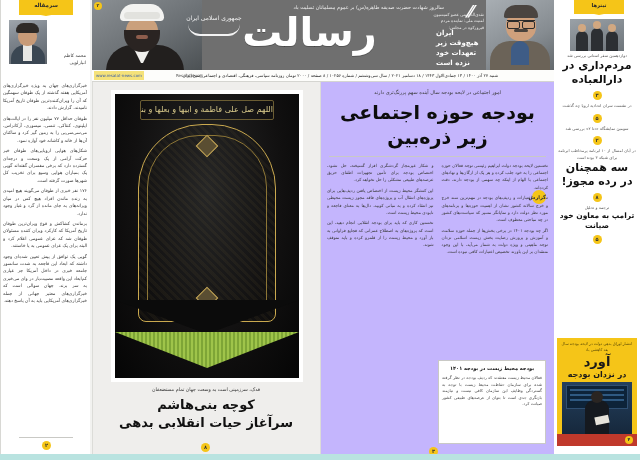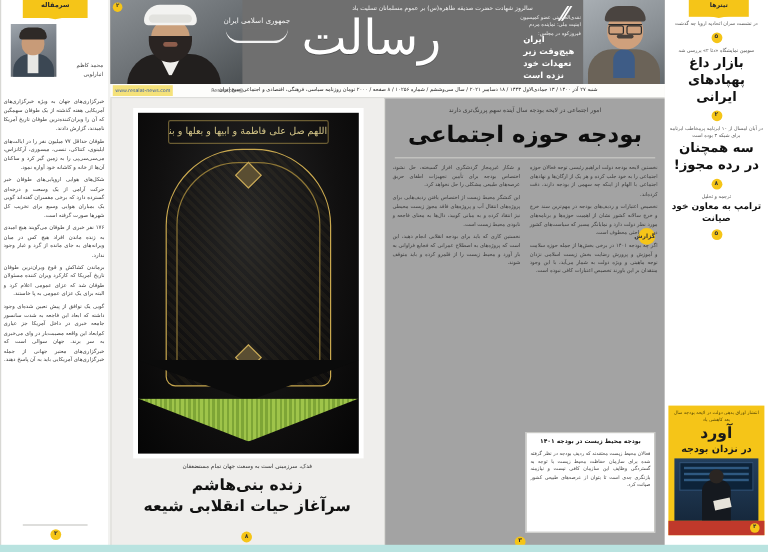--- a/index.html
+++ b/index.html
@@ -77,21 +77,21 @@
     position:absolute;right:110px;top:3px;width:190px;
     font-size:5px;color:#f0f0f0;text-align:right;line-height:8px;
   }
   .mast-slashes{
     position:absolute;right:82px;top:2px;
     color:#ffffff;font-size:15px;font-weight:bold;letter-spacing:-3px;
     transform:skewX(-18deg);
   }
   .mast-title{
     position:absolute;right:152px;top:6px;width:185px;height:55px;
-    color:#ffffff;font-size:40px;font-weight:normal;text-align:center;line-height:52px;
+    color:#ffffff;font-size:40px;font-weight:bold;text-align:center;line-height:52px;
     text-shadow:0 1px 0 rgba(0,0,0,.25);
   }
   .mast-seal{
     position:absolute;right:312px;top:14px;width:56px;height:40px;
     color:#ffffff;font-size:6px;line-height:8px;text-align:center;opacity:.92;
   }
   .mast-seal .sw{
     display:block;width:52px;height:10px;margin:2px auto 0;
     border-bottom:2px solid #fff;border-radius:0 0 40px 40px;
   }
@@ -258,21 +258,21 @@
     letter-spacing:-0.3px;
   }
   .center-pagenum{
     position:absolute;left:108px;bottom:8px;width:9px;height:9px;border-radius:50%;
     background:#f5c518;color:#333;font-size:5px;line-height:9px;text-align:center;font-weight:bold;
   }
 
   
   .main-story{
     position:absolute;left:320px;top:82px;width:234px;height:378px;
-    background:#a3a3a3;box-sizing:border-box;padding:4px 6px;
+    background:#c4b5fd;box-sizing:border-box;padding:4px 6px;
     border-left:1px solid #dcdcd8;
   }
   .ms-kicker{
     font-size:5px;color:#3a3a3a;text-align:center;line-height:9px;margin-top:2px;
   }
   .ms-head{
     font-size:19px;font-weight:bold;color:#0d0d0d;text-align:center;
     line-height:25px;margin-top:3px;letter-spacing:-0.5px;
   }
   .ms-rule{height:1px;background:#c9c9c5;margin:6px 2px 5px;}
@@ -453,30 +453,31 @@
         </div>
         <div class="rosette r-top"></div>
         <div class="rosette r-bot"></div>
         <div class="tip"></div>
         <div class="fringe"></div>
       </div>
     </div>
 
     <div class="poster-cap">فدک، سرزمینی است به وسعت جهان تمام مستضعفان</div>
     <div class="poster-head">
-      <span>زنده بنی‌هاشم</span><br>
-      <span>سرآغاز حیات انقلابی شیعه</span>
+      <span>کوچه بنی‌هاشم</span><br>
+      <span>سرآغاز حیات انقلابی بدهی</span>
     </div>
     <div class="center-pagenum">۸</div>
   </div>
 
   <div class="main-story">
     <div class="ms-kicker">امور اجتماعی در لایحه بودجه سال آینده سهم پررنگ‌تری دارند</div>
     <div class="ms-head">
       <span>بودجه حوزه اجتماعی</span><br>
+      <span>زیر ذره‌بین</span>
     </div>
     <div class="ms-rule"></div>
 
     <div class="ms-stamp">گزارش</div>
 
     <div class="ms-cols">
       <div class="ms-col">
         <p>نخستین لایحه بودجه دولت ابراهیم رئیسی توجه فعالان حوزه اجتماعی را به خود جلب کرده و هر یک از ارگان‌ها و نهادهای اجتماعی با الهام از اینکه چه سهمی از بودجه دارند، دقت کرده‌اند.</p>
         <p>تخصیص اعتبارات و ردیف‌های بودجه در مهم‌ترین سند خرج و خرج سالانه کشور نشان از اهمیت حوزه‌ها و برنامه‌های مورد نظر دولت دارد و نمایانگر مسیر که سیاست‌های کشور در چه مباحثی معطوف است.</p>
         <p>اگر چه بودجه ۱۴۰۱ در برخی بخش‌ها از جمله حوزه سلامت و آموزش و پرورش رضایت بخش زیست اسلامی نزدان توجه ماهیتی و ویژه دولت به شمار می‌آید، با این وجود منتقدان بر این باورند تخصیص اعتبارات کافی نبوده است.</p>
@@ -494,29 +495,41 @@
     </div>
 
     <div class="ms-pagenum">۳</div>
   </div>
 
   <div class="sidebar">
     <div class="titrha-tab">تیترها</div>
 
     <div style="height:17px"></div>
 
+    <div class="sb-item">
+      <div class="sb-photo">
+        <div class="g1"></div>
+        <div class="g2"></div>
+        <div class="g3"></div>
+        <div class="h1"></div>
+        <div class="h2"></div>
+        <div class="h3"></div>
+      </div>
+      <div class="sb-cap">دوازدهمین سفر استانی بررسی شد</div>
+      <div class="sb-head">مردم‌داری در دارالعباده</div>
+      <div class="sb-num">۳</div>
+    </div>
 
     <div class="sb-item">
       <div class="sb-cap">در نشست سران اتحادیه اروپا چه گذشت</div>
       <div class="sb-num">۵</div>
     </div>
 
     <div class="sb-item">
       <div class="sb-cap">سومین نمایشگاه «دتا ۲» بررسی شد</div>
-      <div class="sb-head">بازار داغ پهپادهای ایرانی</div>
       <div class="sb-num">۲</div>
     </div>
 
     <div class="sb-item">
       <div class="sb-cap">در آبان امسال از ۱۰ ابر‌نامه پرمخاطب ابر‌نامه برای شبکه ۳ بوده است</div>
       <div class="sb-head">سه همچنان در رده مجوز!</div>
       <div class="sb-num">۸</div>
     </div>
 
     <div class="sb-item">

